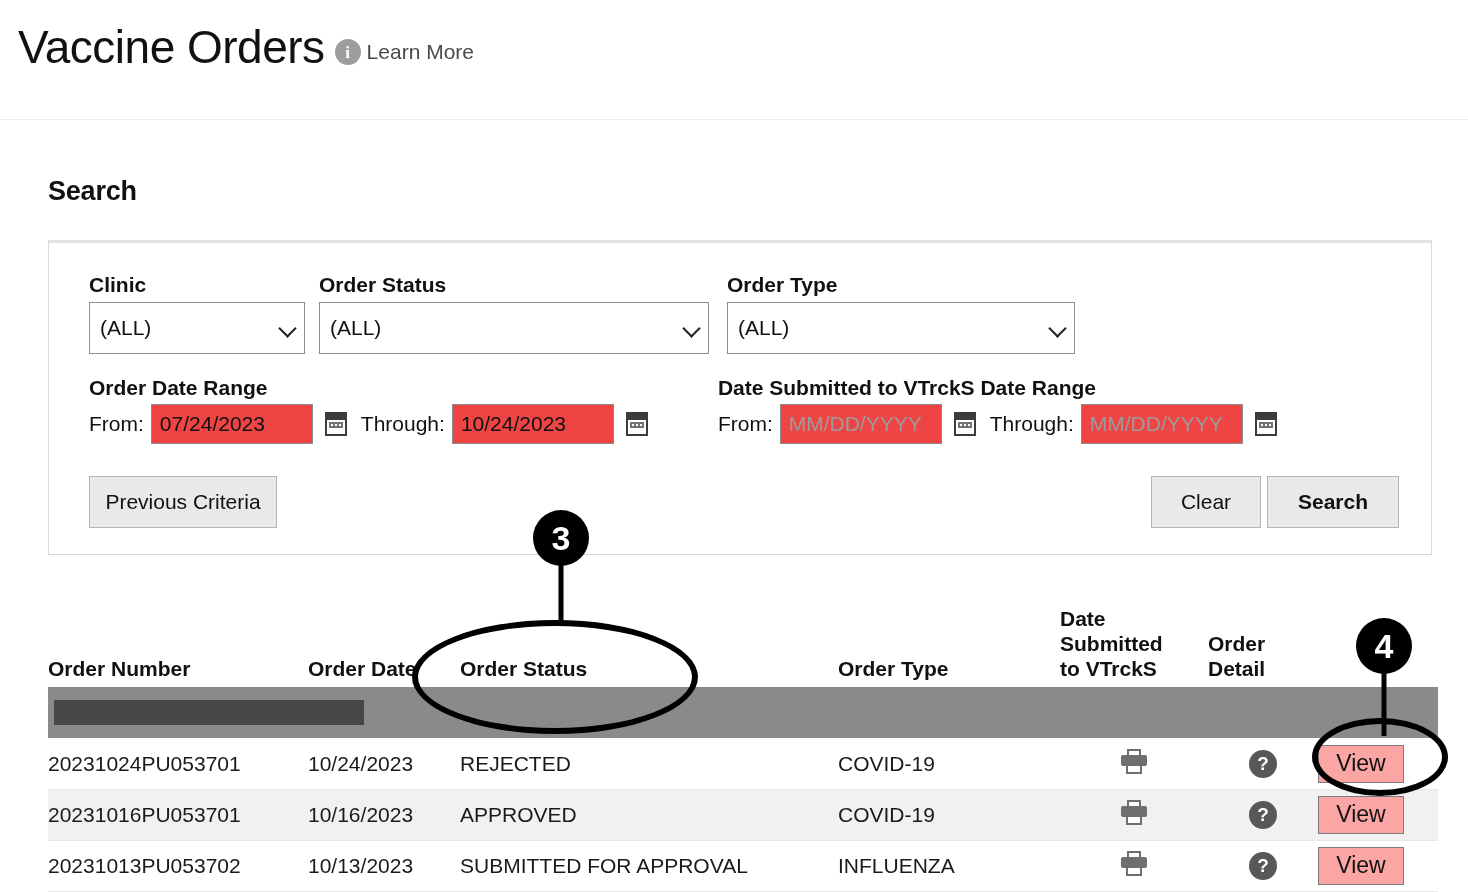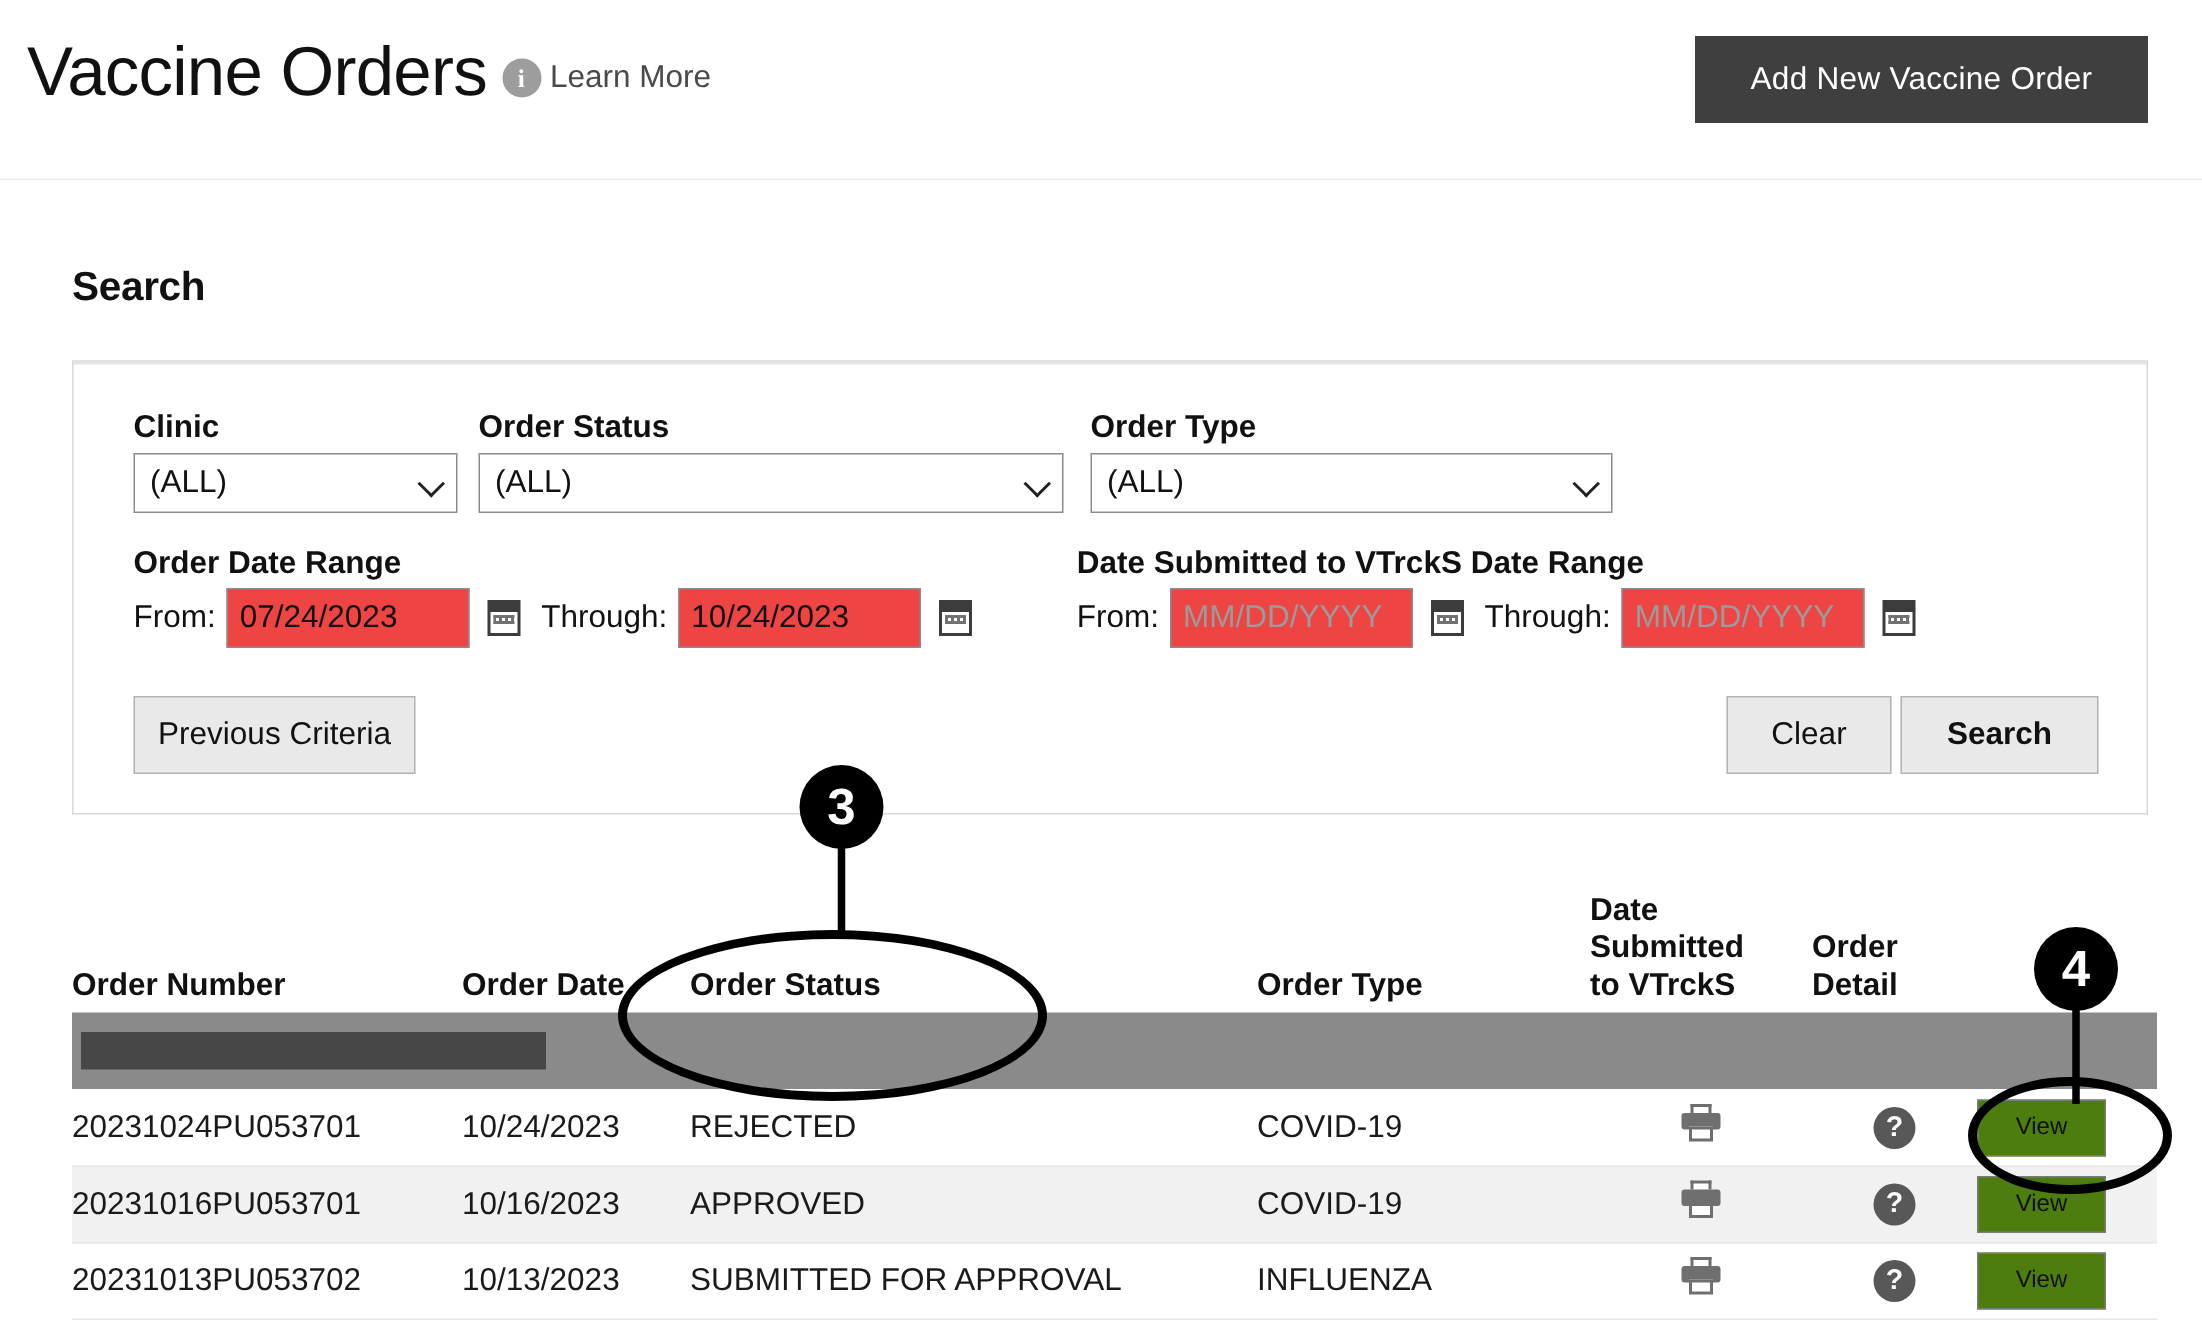--- a/index.html
+++ b/index.html
@@ -93,21 +93,21 @@
 
   .field-row-1 { display: flex; align-items: flex-end; gap: 0; }
   .field { display: flex; flex-direction: column; }
   .field-label {
     font-size: 21px;
     font-weight: 700;
     color: #111;
     margin-bottom: 5px;
   }
   .select-box {
-    height: 40px;
+    height: 52px;
     border: 1px solid #8c8c8c;
     background: #fff;
     display: flex;
     align-items: center;
     justify-content: space-between;
     padding: 0 8px 0 10px;
     font-size: 21px;
     color: #111;
     cursor: pointer;
   }
@@ -297,24 +297,24 @@
     display: inline-flex;
     align-items: center;
     justify-content: center;
     font-size: 19px;
     font-weight: 700;
     cursor: pointer;
   }
   .view-btn {
     width: 86px;
     height: 38px;
-    background: #4d7c0f;
+    background: #fca5a5;
     border: 1px solid #7b7b7b;
     font-family: "Liberation Sans", sans-serif;
-    font-size: 16px;
+    font-size: 23px;
     color: #111;
     cursor: pointer;
   }
 
   
   .annot { position: absolute; pointer-events: none; }
   .annot-badge {
     width: 56px; height: 56px;
     border-radius: 50%;
     background: #000;
@@ -350,21 +350,20 @@
 <body>
 
 <div class="page-header">
   <div class="page-title-wrap">
     <div class="page-title">Vaccine Orders</div>
     <div class="learn-more-wrap">
       <span class="info-icon">i</span>
       <span class="learn-more-text">Learn More</span>
     </div>
   </div>
-  <button class="add-order-btn">Add New Vaccine Order</button>
 </div>
 
 <div class="content">
 
   <div class="search-heading">Search</div>
 
   <div class="search-panel">
 
     <div class="field-row-1">
       <div class="field">

